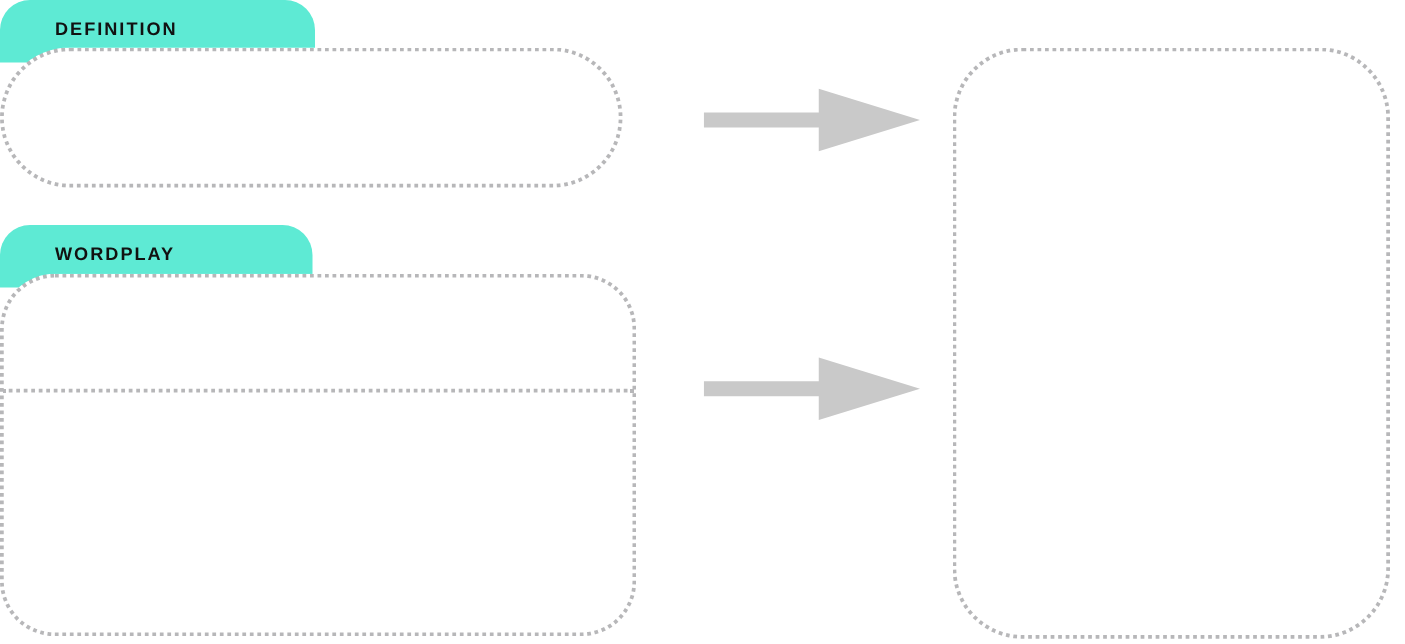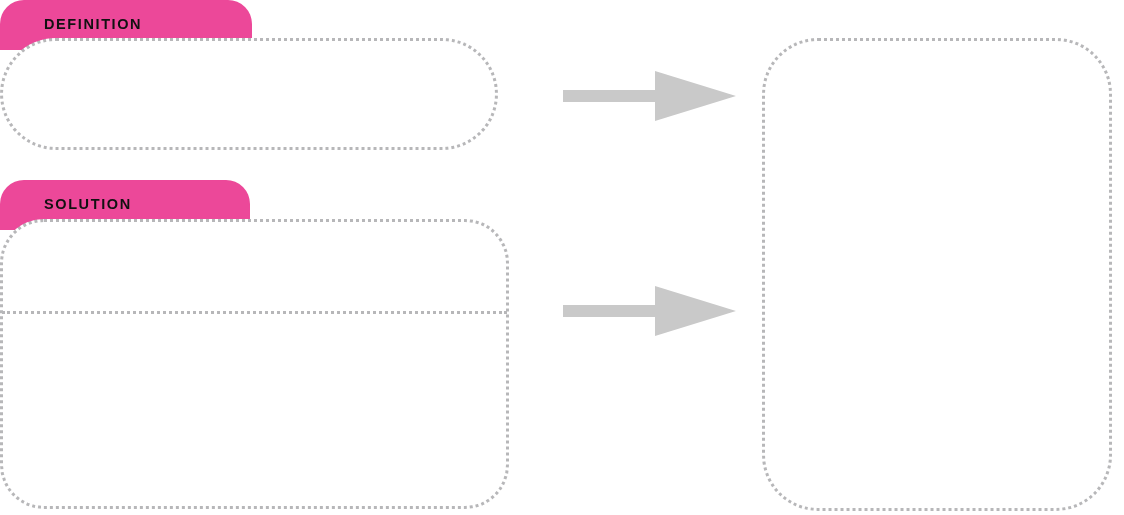--- a/index.html
+++ b/index.html
@@ -21,21 +21,21 @@
     position: absolute;
     left: 0;
     top: 0;
     width: 1124px;
     height: 515px;
   }
 
   
   .tab {
     position: absolute;
-    background: #ec4899;
+    background: #5eead4;
     display: flex;
     align-items: flex-start;
     box-sizing: border-box;
     z-index: 1;
   }
   .tab-label {
     font-size: 14.5px;
     font-weight: bold;
     letter-spacing: 1.6px;
     color: #111111;
@@ -170,21 +170,21 @@
 
 <div class="stage">
 
   <div class="tab" id="tab-definition">
     <span class="tab-label">DEFINITION</span>
   </div>
   <div class="panel" id="panel-definition"></div>
   <div class="panel-text" id="text-definition">Cold</div>
 
   <div class="tab" id="tab-wordplay">
-    <span class="tab-label">SOLUTION</span>
+    <span class="tab-label">WORDPLAY</span>
   </div>
   <div class="panel" id="panel-wordplay"></div>
   <div class="panel-text" id="text-wordplay-surface">potato? Fine</div>
   <div class="divider" id="divider-wordplay"></div>
   <div class="panel-text" id="text-wordplay-parse">ALOO + F</div>
 
   <svg class="arrow" id="arrow-definition" viewBox="0 0 175 66">
     <rect x="0" y="27" width="100" height="12" fill="#c9c9c9"></rect>
     <polygon points="92,8 92,58 173,33" fill="#c9c9c9"></polygon>
   </svg>

